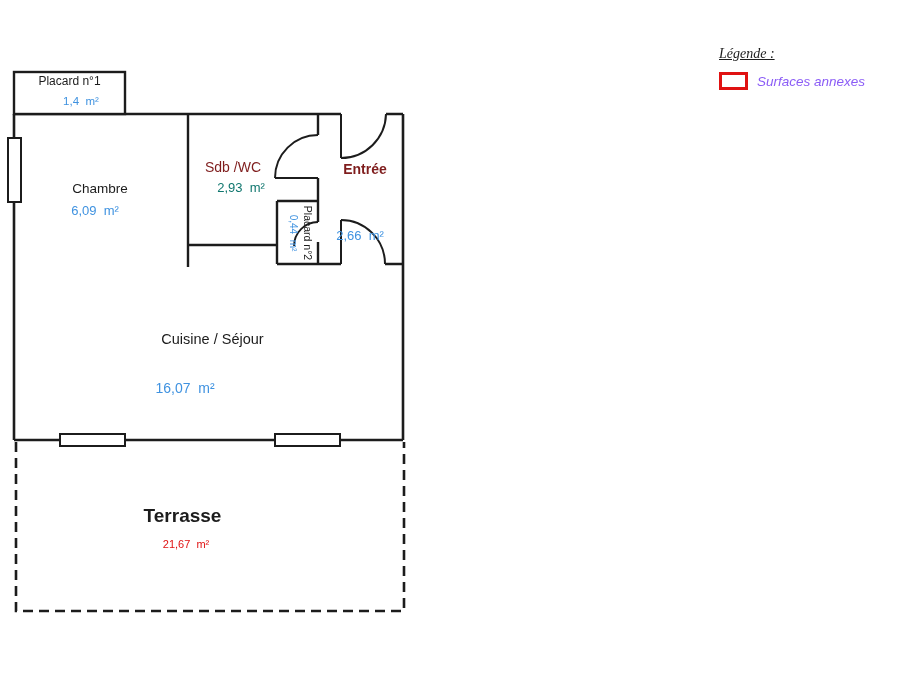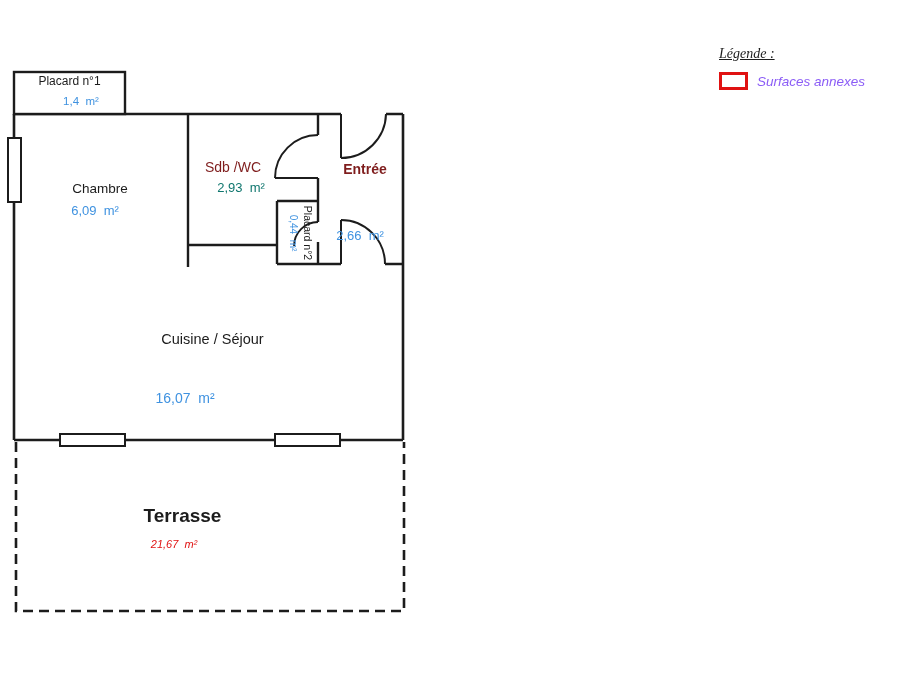--- a/index.html
+++ b/index.html
@@ -75,24 +75,24 @@
 
 <div class="lbl room-name" style="left:330px;top:161px;width:70px;font-weight:bold;">Entrée</div>
 <div class="lbl room-value" style="left: 322px; top: 209px; width: 76px; color: rgb(63, 146, 224); margin-top: 20px;">2,66  m²</div>
 
 <div class="rot">
   <div class="p2-name">Placard n°2</div>
   <div class="p2-value" style="color: rgb(63, 146, 224);">0,44  m²</div>
 </div>
 
 <div class="lbl cuisine-name" style="left:140px;top:331px;width:145px;">Cuisine / Séjour</div>
-<div class="lbl room-value cuisine-value" style="left: 140px; top: 390px; width: 90px; color: rgb(63, 146, 224);">16,07  m²</div>
+<div class="lbl room-value cuisine-value" style="left: 140px; top: 380px; width: 90px; color: rgb(63, 146, 224);">16,07  m²</div>
 
 <div class="lbl terrasse-name" style="left:140px;top:505px;width:85px;">Terrasse</div>
-<div class="lbl room-value terrasse-value" style="left: 140px; top: 538px; width: 68px; color: rgb(224, 18, 18); font-style: italic;">21,67  m²</div>
+<div class="lbl room-value terrasse-value" style="left: 152px; top: 538px; width: 68px; color: rgb(224, 18, 18);">21,67  m²</div>
 
 <div class="legend">
   <div class="legend-title">Légende :</div>
   <div class="legend-row">
     <div class="legend-swatch" style="border-color: rgb(224, 18, 18);"></div>
     <div class="legend-label" style="color: #8b5cf6;">Surfaces annexes</div>
   </div>
 </div>
 
 </body></html>

